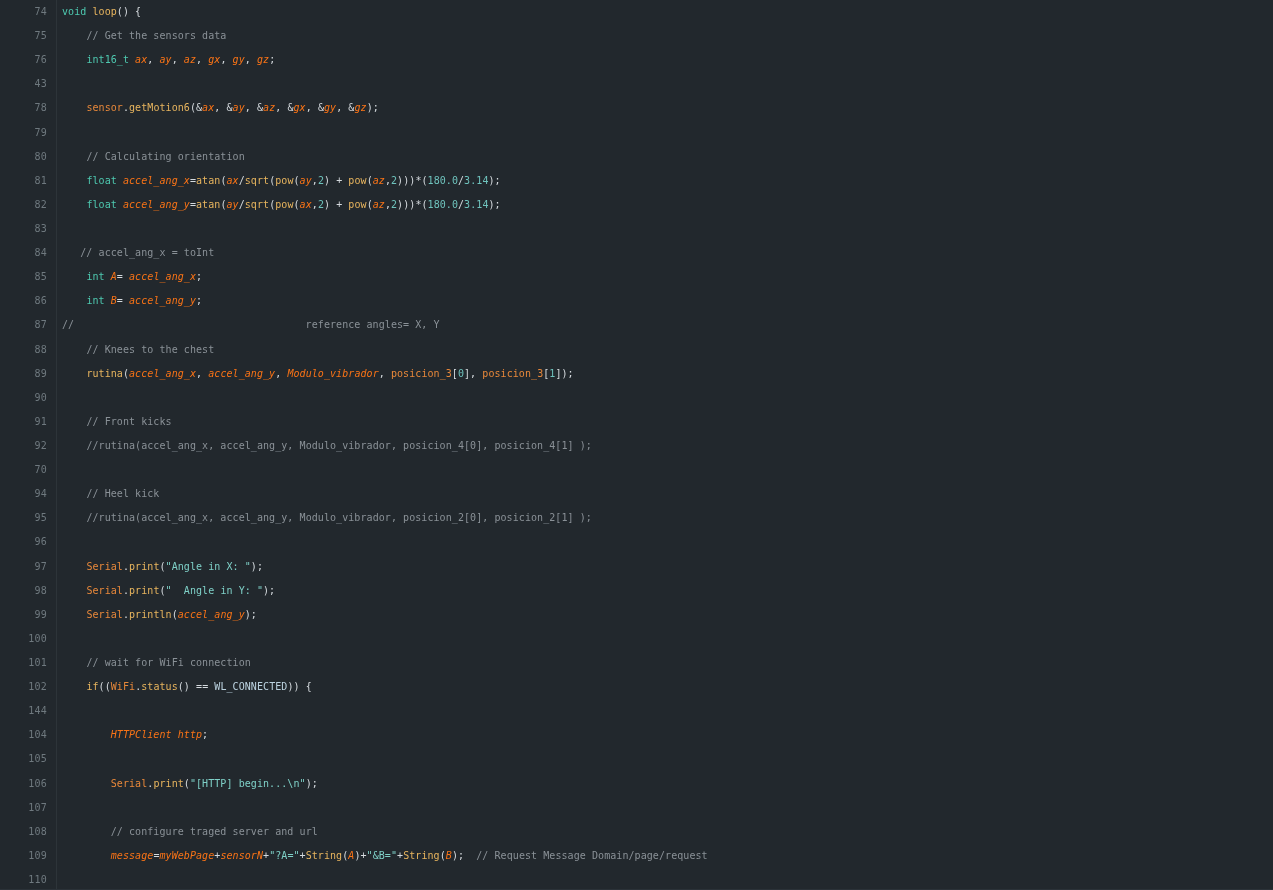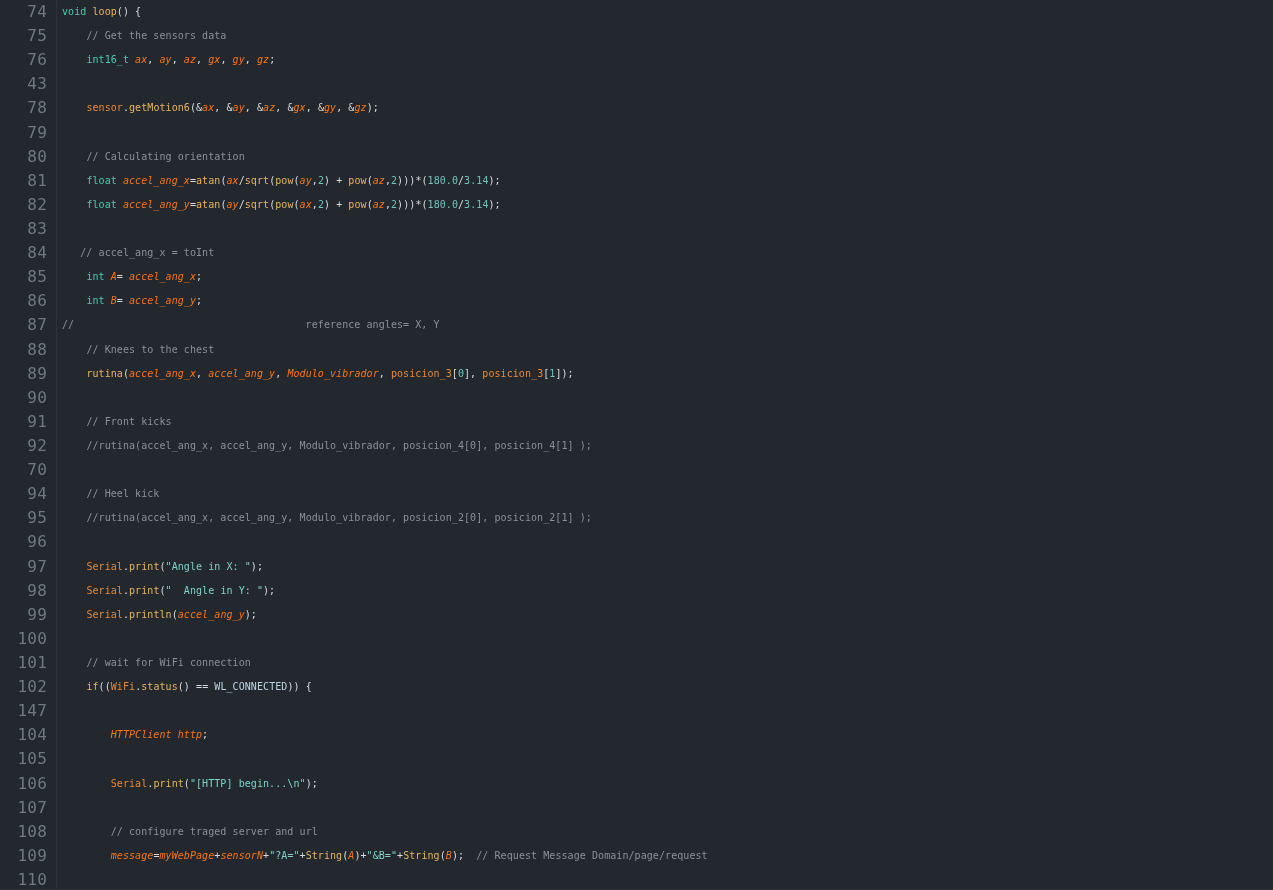--- a/index.html
+++ b/index.html
@@ -32,21 +32,21 @@
     flex: 0 0 47px;
     padding-top: 0;
     background: #22282d;
     user-select: none;
   }
   #gutter .ln {
     height: 24.11px;
     line-height: 24.11px;
     text-align: right;
     padding-right: 0px;
-    font-size: 16px;
+    font-size: 10px;
     color: #6f797f;
     letter-spacing: 0.2px;
   }
 
   
   #sep {
     position: relative;
     flex: 0 0 15px;
     width: 15px;
     height: 890px;
@@ -144,21 +144,21 @@
       <div class="ln">70</div>
       <div class="ln">94</div>
       <div class="ln">95</div>
       <div class="ln">96</div>
       <div class="ln">97</div>
       <div class="ln">98</div>
       <div class="ln">99</div>
       <div class="ln">100</div>
       <div class="ln">101</div>
       <div class="ln">102</div>
-      <div class="ln">147</div>
+      <div class="ln">144</div>
       <div class="ln">104</div>
       <div class="ln">105</div>
       <div class="ln">106</div>
       <div class="ln">107</div>
       <div class="ln">108</div>
       <div class="ln">109</div>
       <div class="ln">110</div>
     </div>
 
   <div id="sep"></div>

